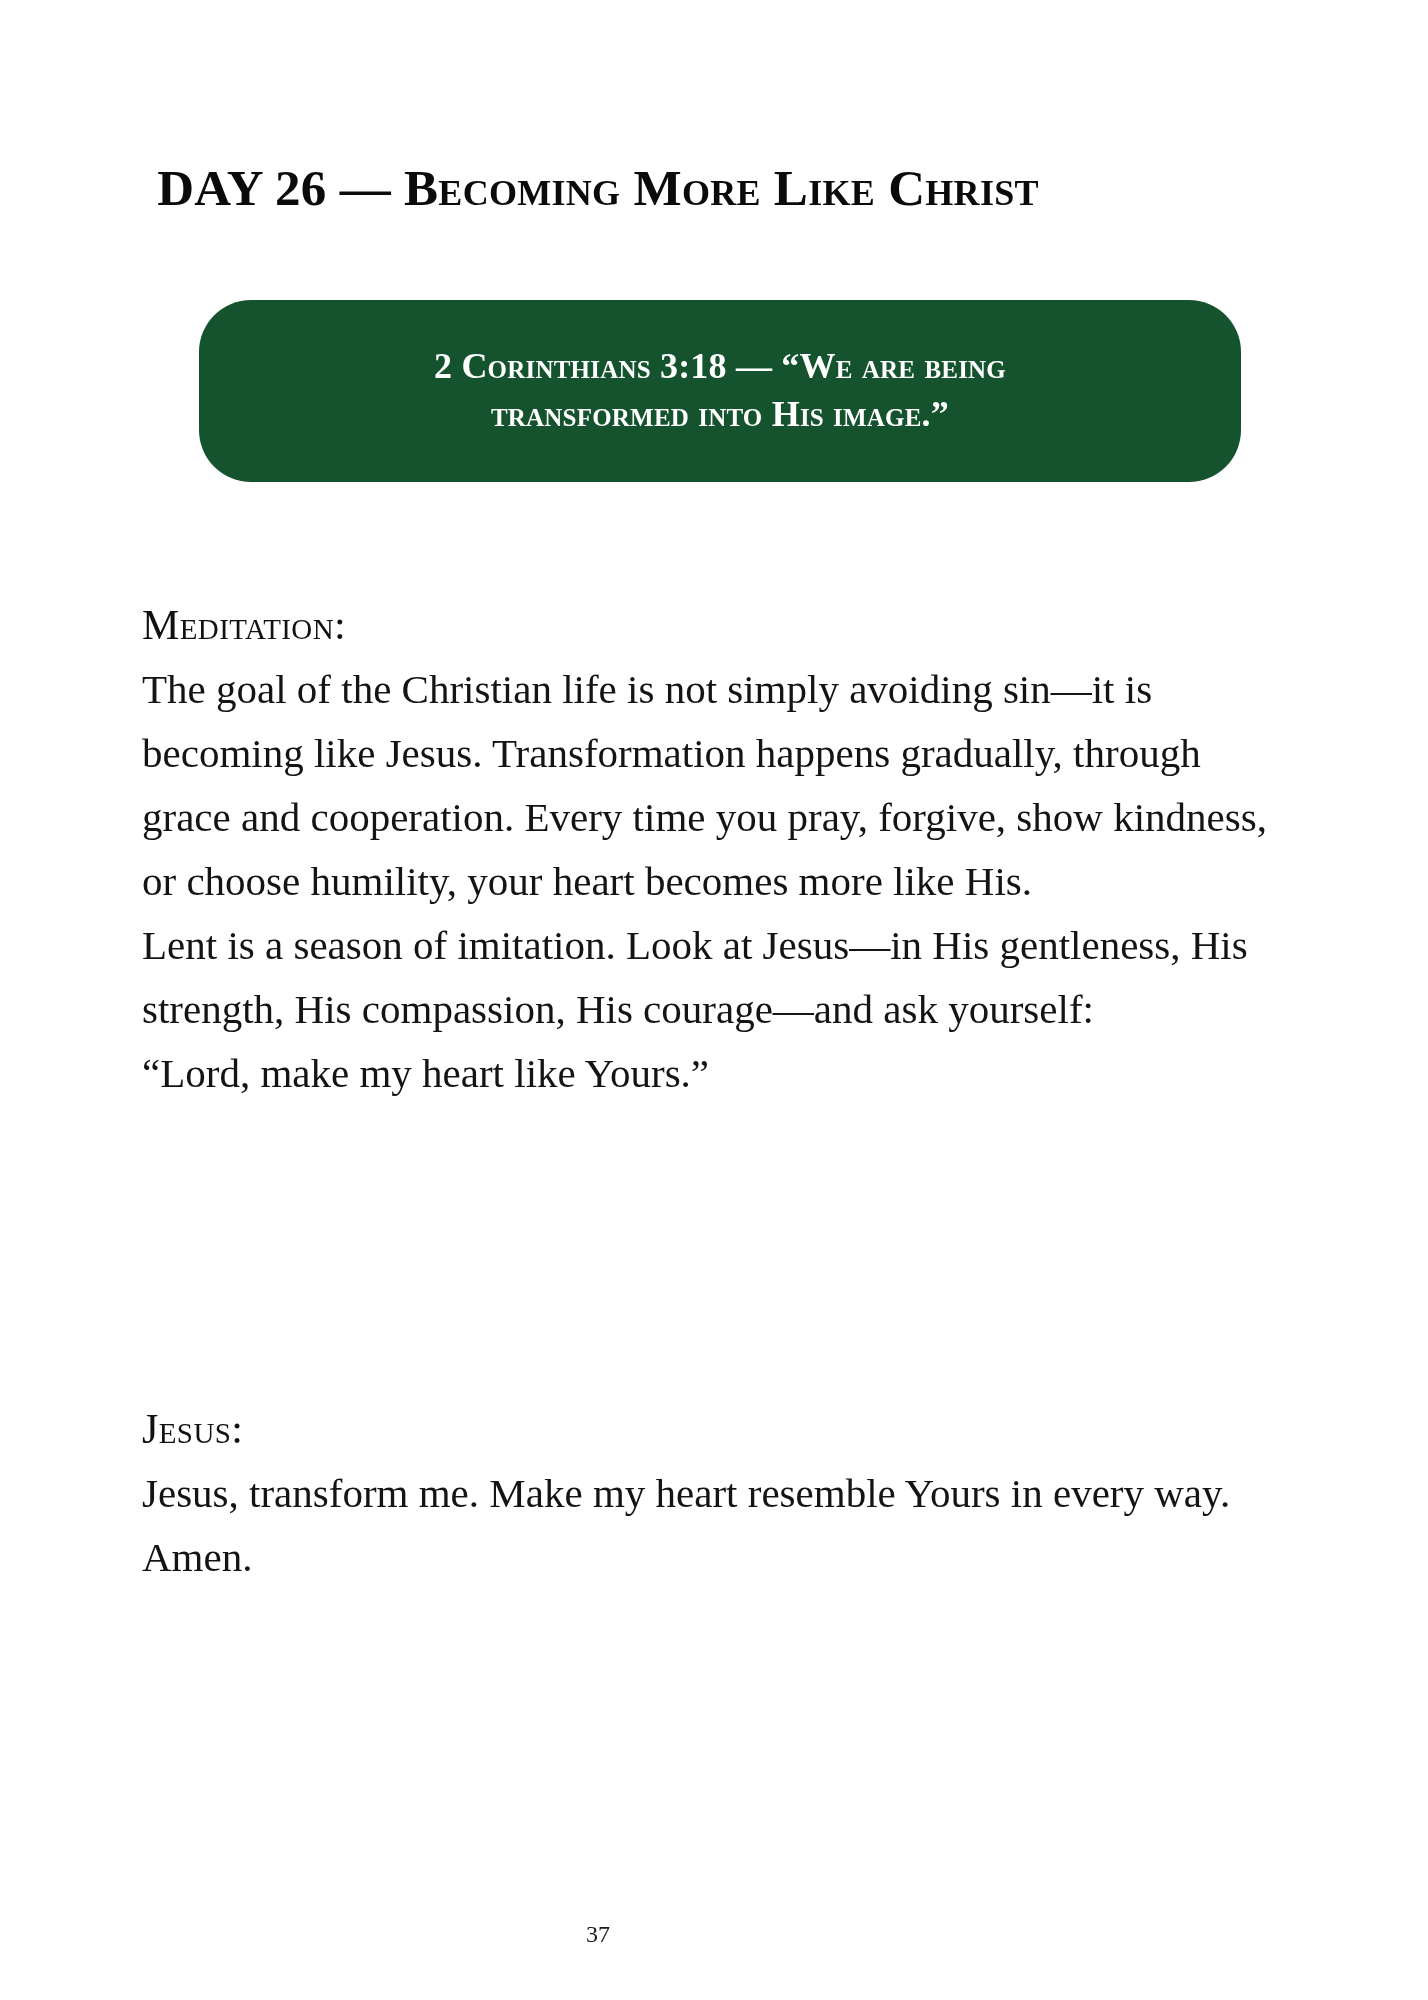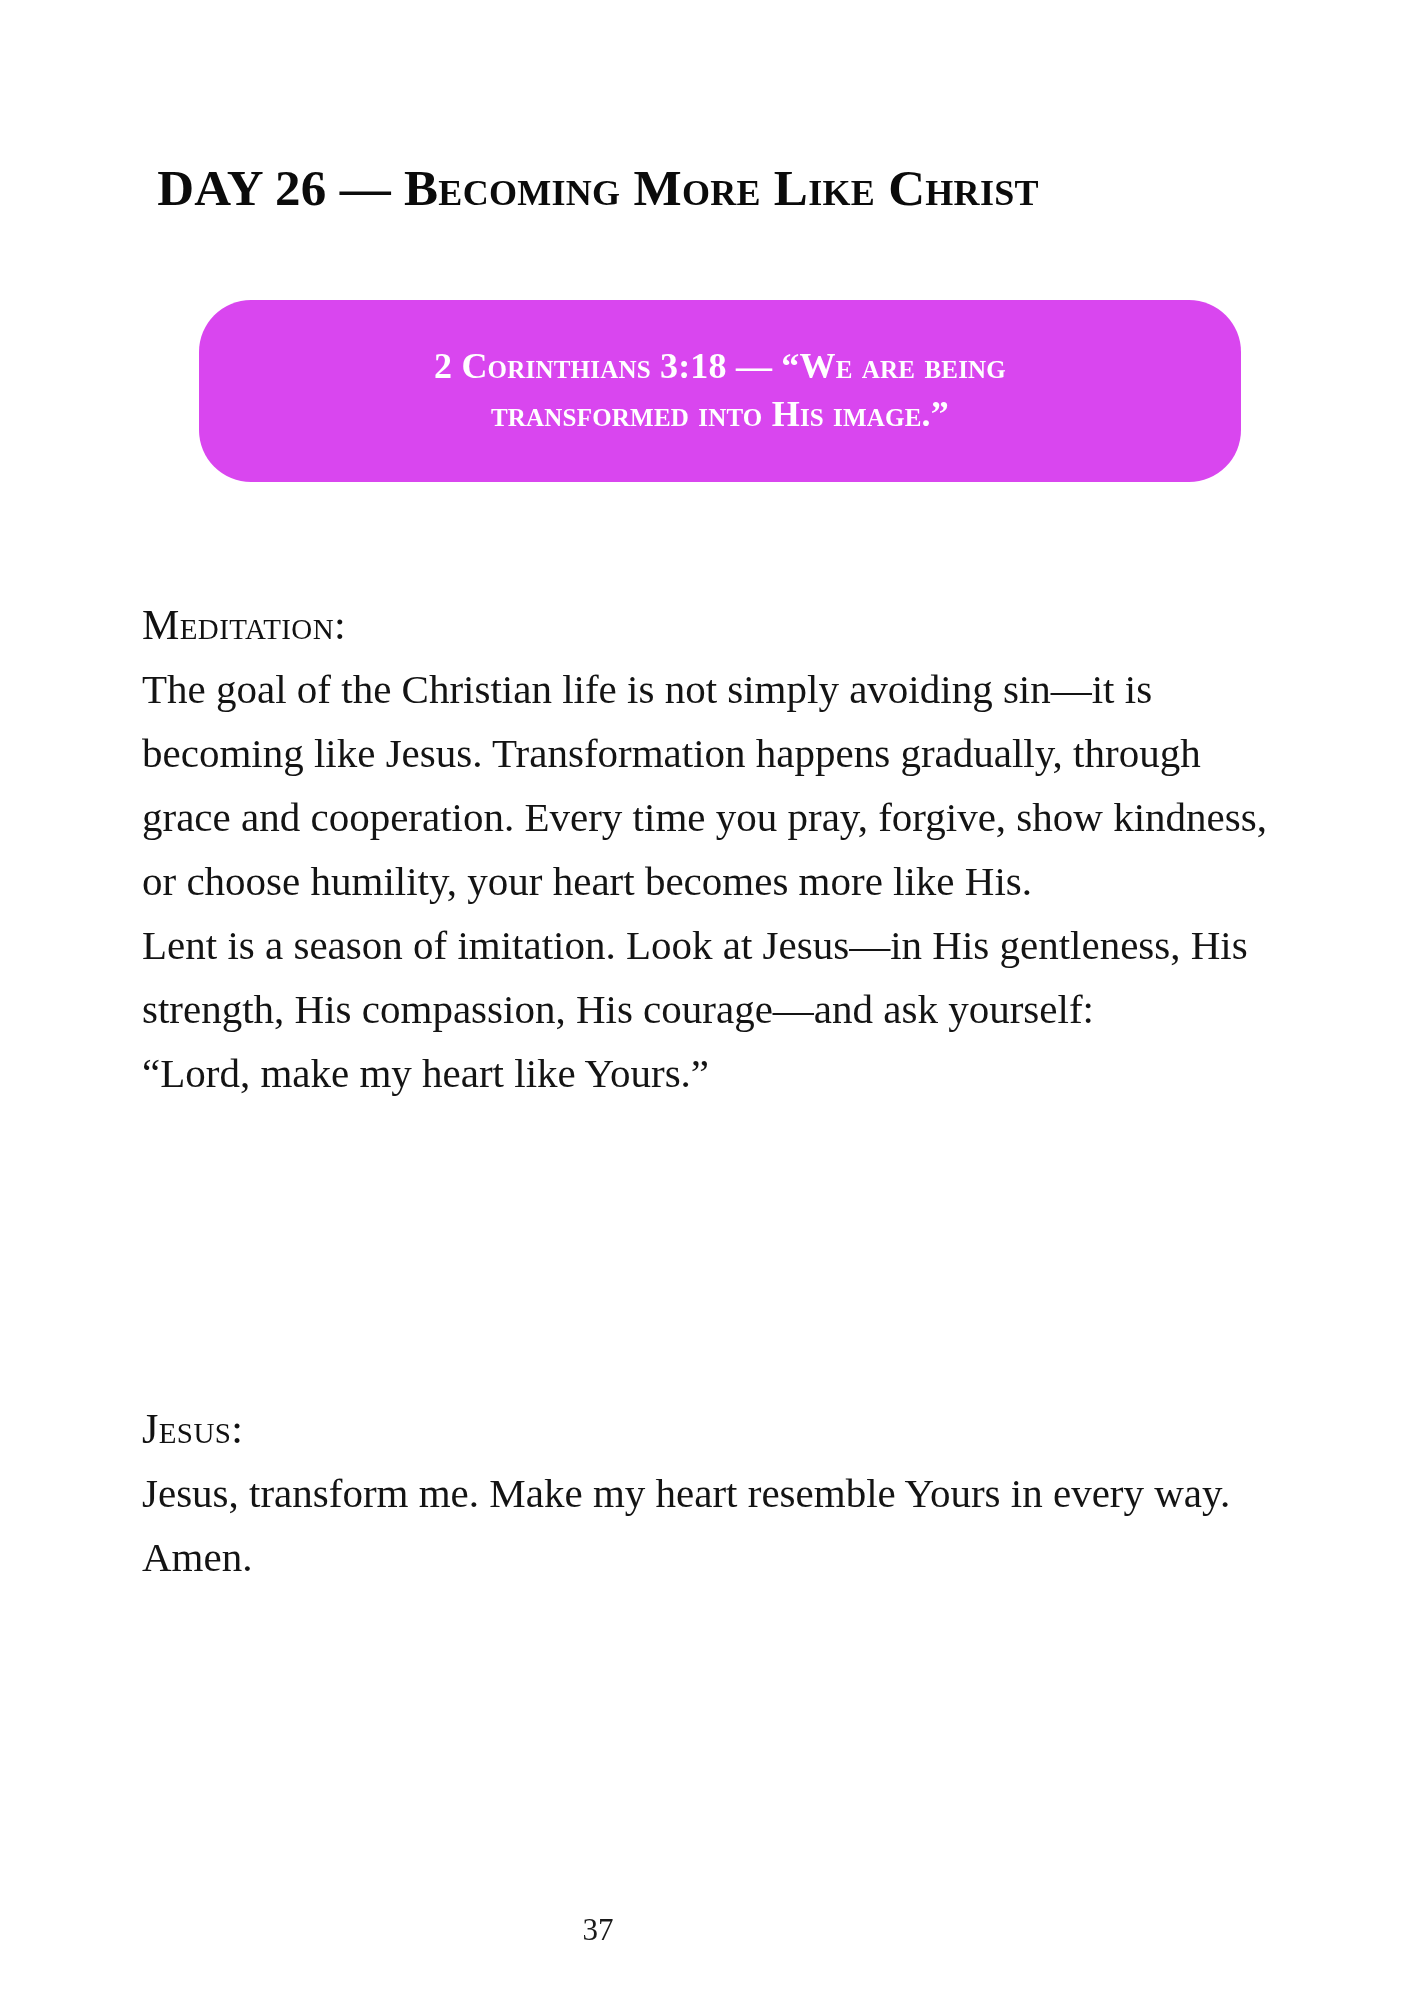--- a/index.html
+++ b/index.html
@@ -39,21 +39,21 @@
     white-space: nowrap;
   }
 
   
   .verse-box {
     position: absolute;
     left: 199px;
     top: 300px;
     width: 1042px;
     height: 182px;
-    background: #d946ef;
+    background: #14532d;
     border-radius: 52px;
     display: flex;
     align-items: center;
     justify-content: center;
     box-sizing: border-box;
     padding: 0 44px;
   }
   .verse-text {
     color: #ffffff;
     font-variant: small-caps;
@@ -114,21 +114,21 @@
   .gap-lg { height: 150px; }
   .gap-xl { height: 148px; }
 
   
   .page-number {
     position: absolute;
     left: 0;
     right: 0;
     bottom: 52px;
     text-align: center;
-    font-size: 31px;
+    font-size: 24px;
     color: #1a1a1a;
   }
 </style>
 </head>
 <body>
 
 <div class="page">
 
   <h1 class="page-title">DAY 26 — Becoming More Like Christ</h1>
 

